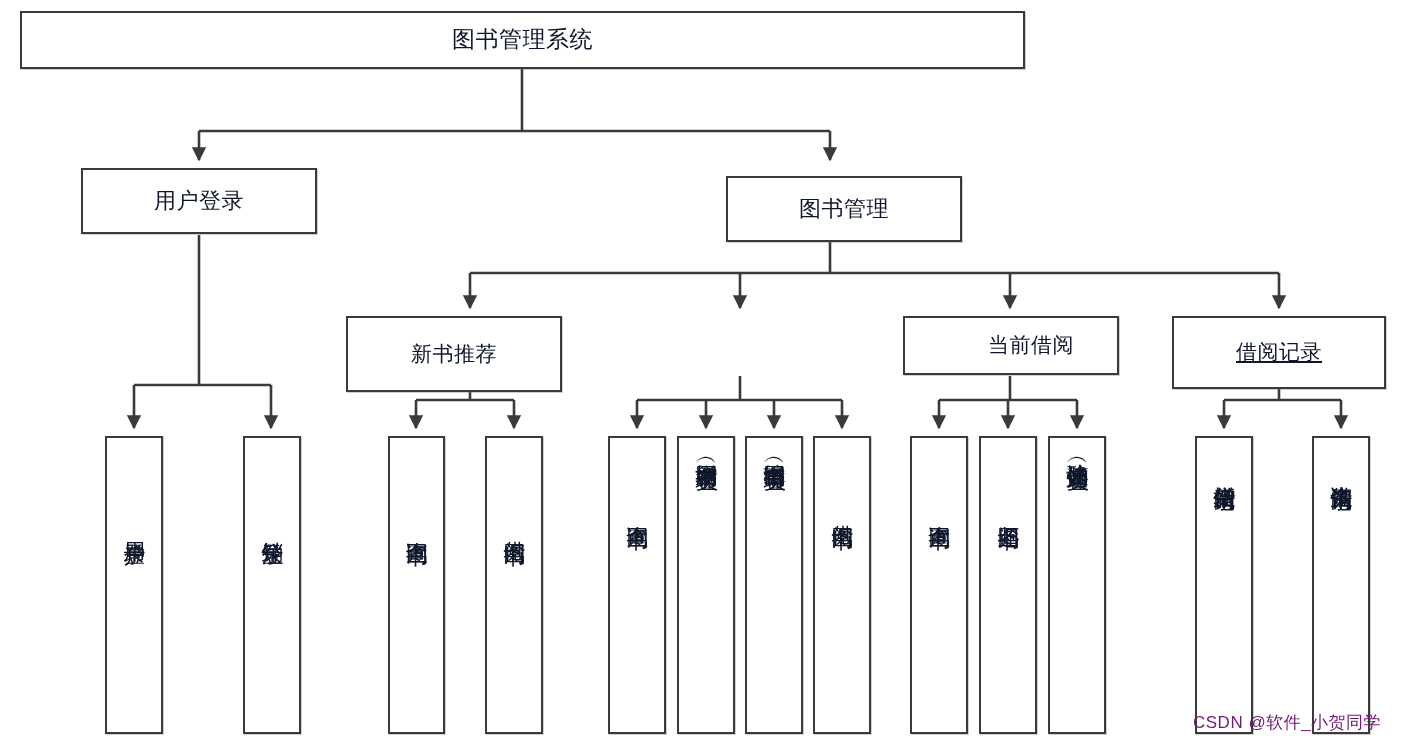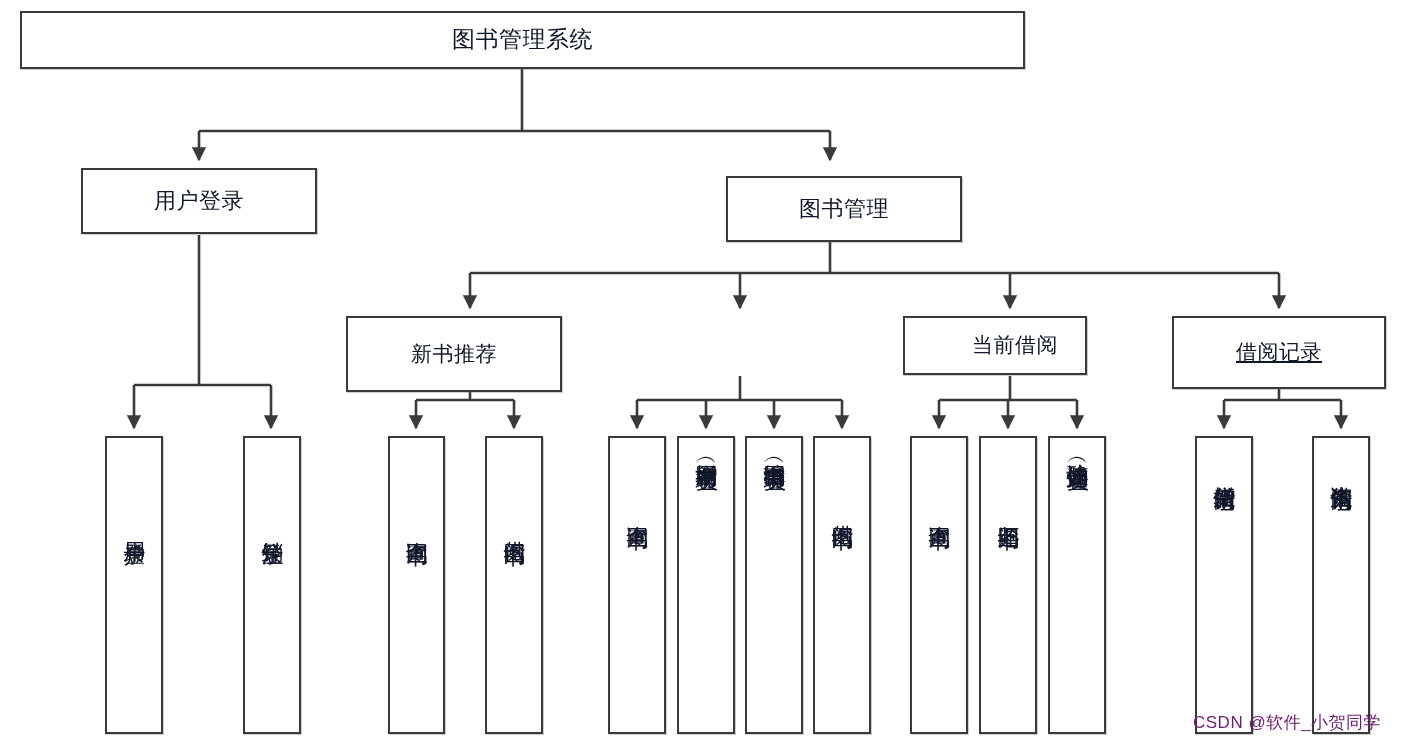--- a/index.html
+++ b/index.html
@@ -134,21 +134,21 @@
   <div class="node node-l2" style="left:81px; top:168px; width:236px; height:66px;">
     <span class="label">用户登录</span>
   </div>
   <div class="node node-l2" style="left:712px; top:176px; width:236px; height:66px;margin-left:14px;">
     <span class="label">图书管理</span>
   </div>
 
   <div class="node node-l3" style="left:346px; top:316px; width:216px; height:76px;">
     <span class="label">新书推荐</span>
   </div>
-  <div class="node node-l3" style="left:903px; top:316px; width:184px; height:59px;padding-left:40px;">
+  <div class="node node-l3" style="left:903px; top:316px; width:216px; height:59px;padding-left:40px;">
     <span class="label">当前借阅</span>
   </div>
   <div class="node node-l3" style="left:1172px; top:316px; width:214px; height:73px;text-decoration:underline;">
     <span class="label">借阅记录</span>
   </div>
 
   <div class="node node-leaf leaf-short" style="left:105px; top:436px; width:58px; height:298px;">
     <span class="label">用户登录</span>
   </div>
   <div class="node node-leaf leaf-short" style="left:243px; top:436px; width:58px; height:298px;">

